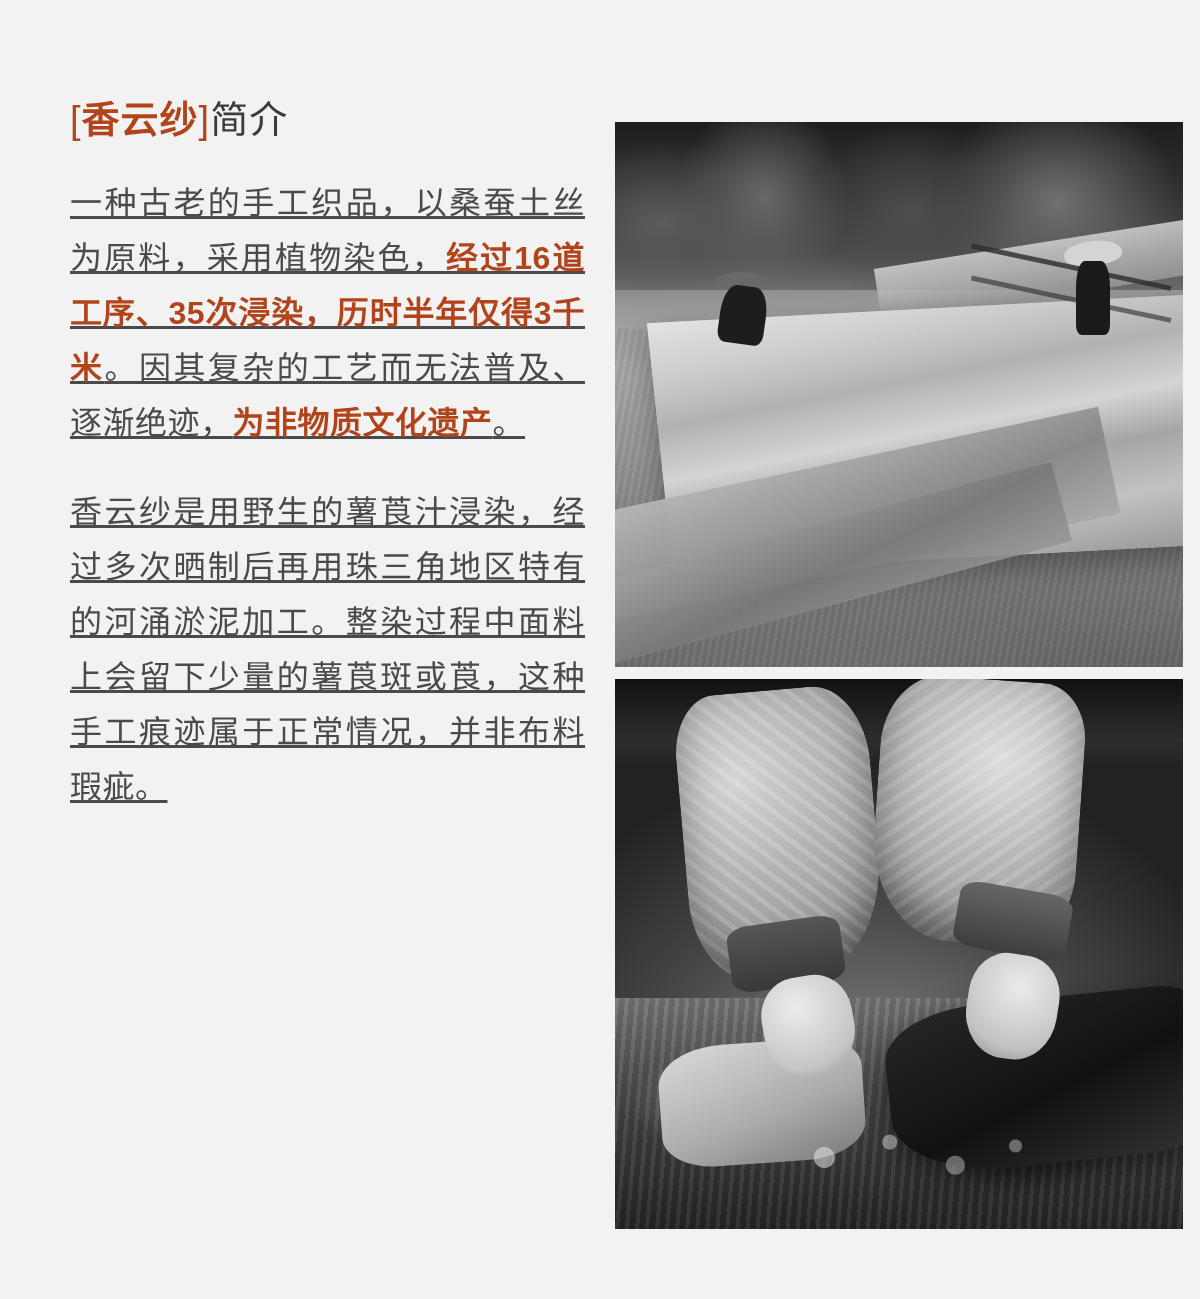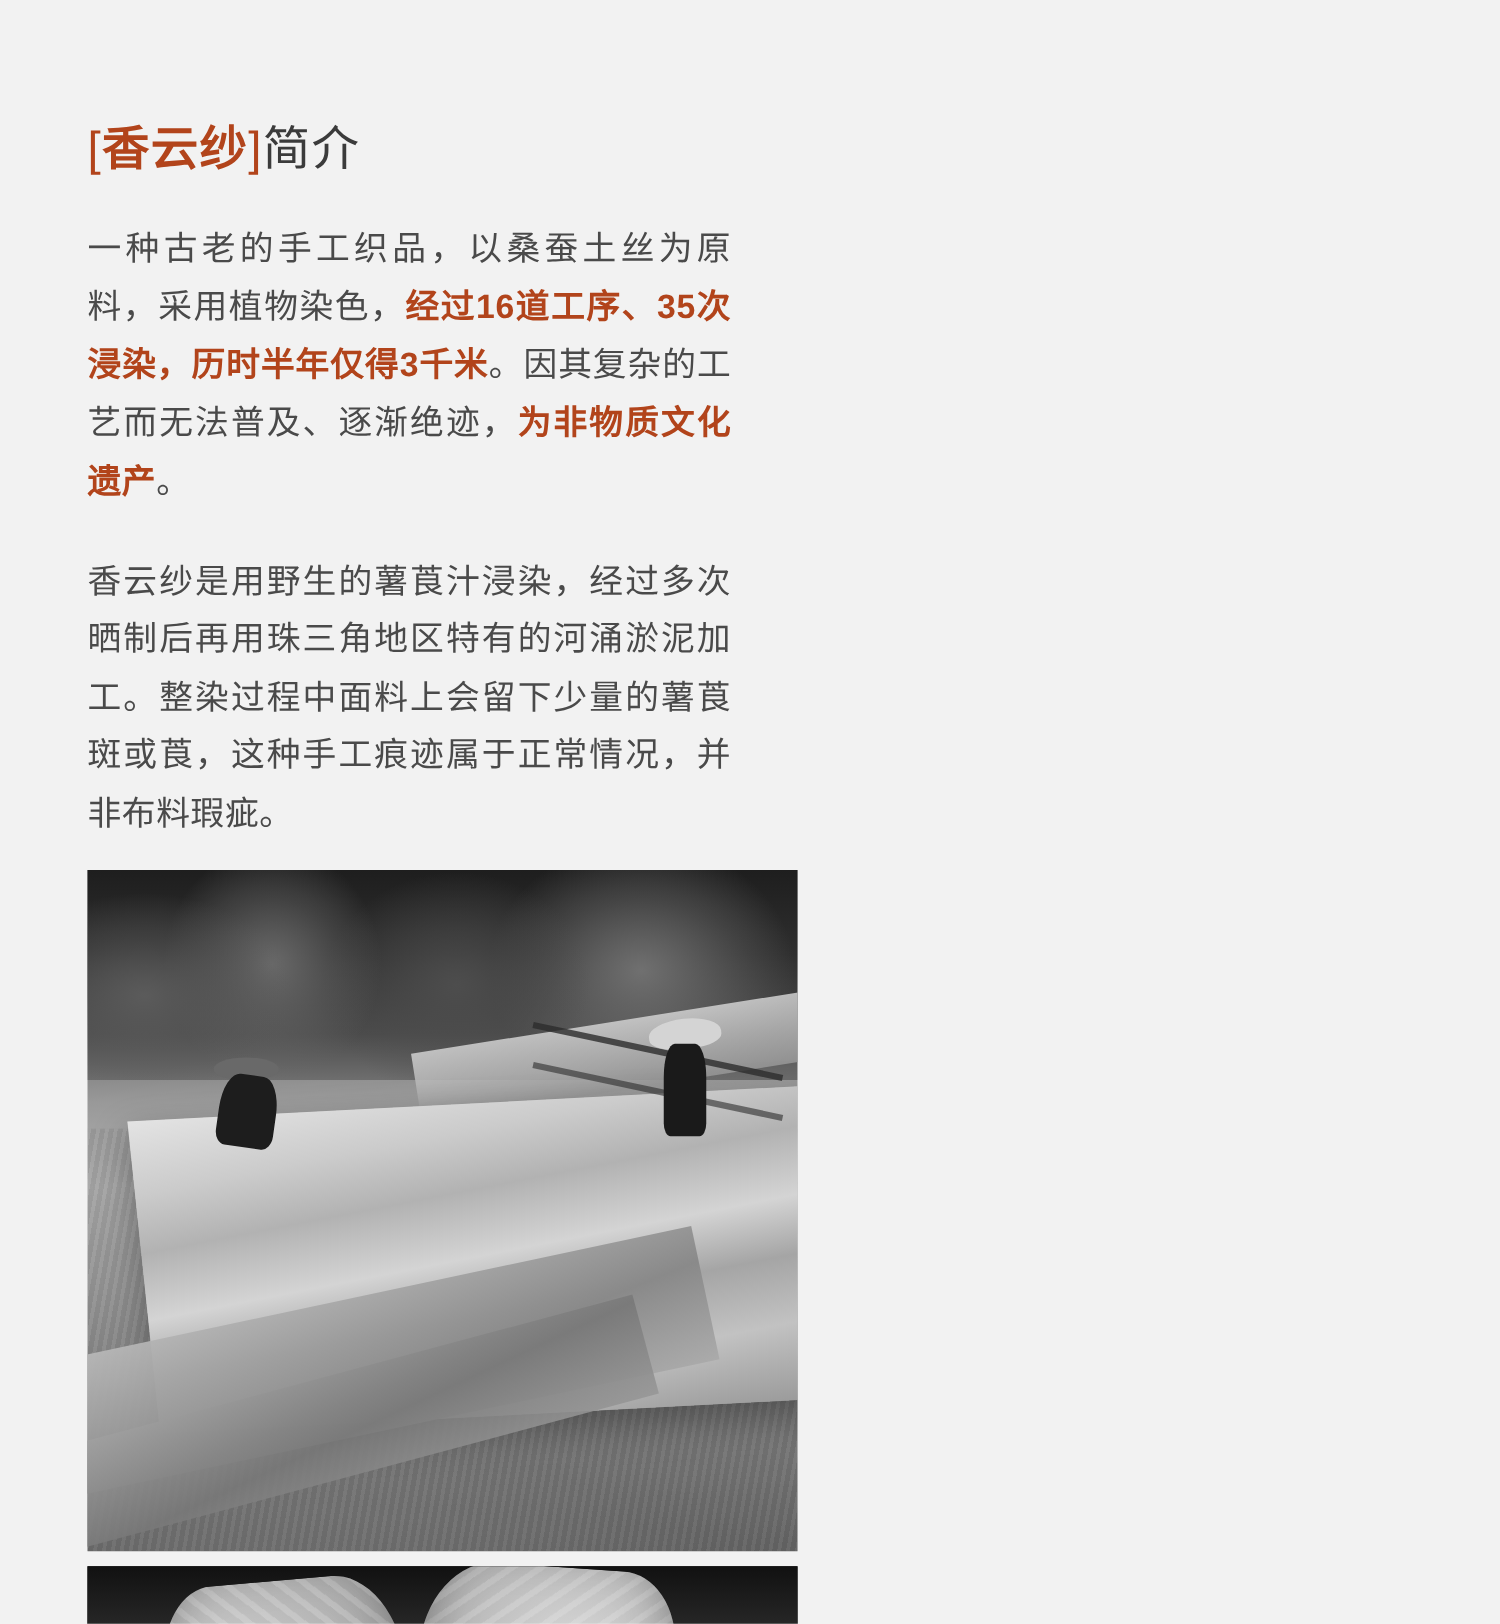--- a/index.html
+++ b/index.html
@@ -21,21 +21,21 @@
     height: 1299px;
     background: #f2f2f2;
   }
   .content {
     position: absolute;
     left: 0;
     top: 0;
     width: 1200px;
     height: 1299px;
     display: flex;
-    flex-direction: column;
+    flex-direction: row;
     align-items: flex-start;
     padding: 100px 70px 80px 70px;
   }
   .text-col {
     width: 545px;
     flex: 0 0 545px;
     padding-right: 30px;
   }
   .title {
     font-size: 38px;
@@ -47,26 +47,27 @@
   }
   .title .brand {
     color: #b2441b;
     font-weight: 700;
   }
   .title .bracket {
     color: #b2441b;
     font-weight: 400;
   }
   p.para {
-    font-size: 27px;
+    font-size: 32px;
     line-height: 1.72;
     margin: 0 0 34px 0;
     color: #4a4a4a;
     letter-spacing: 0.5px;
     text-align: justify;
+    text-decoration: underline;
   }
   p.para:last-child { margin-bottom: 0; }
   .hl {
     color: #b2441b;
     font-weight: 700;
   }
   .img-col {
     flex: 1 1 auto;
     display: flex;
     flex-direction: column;

